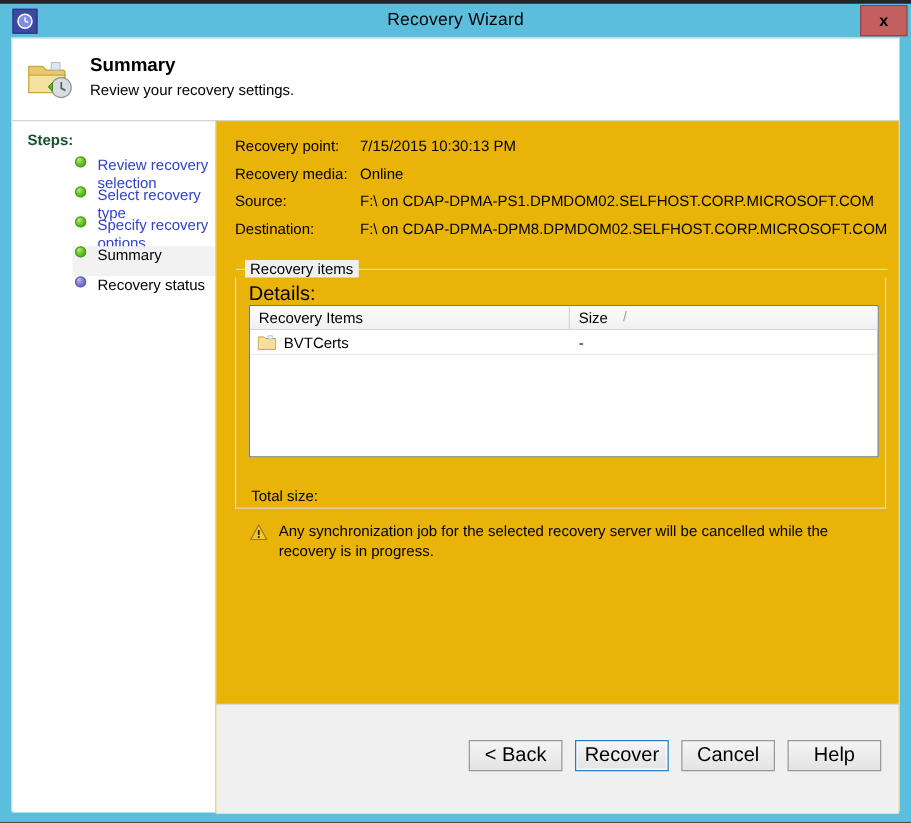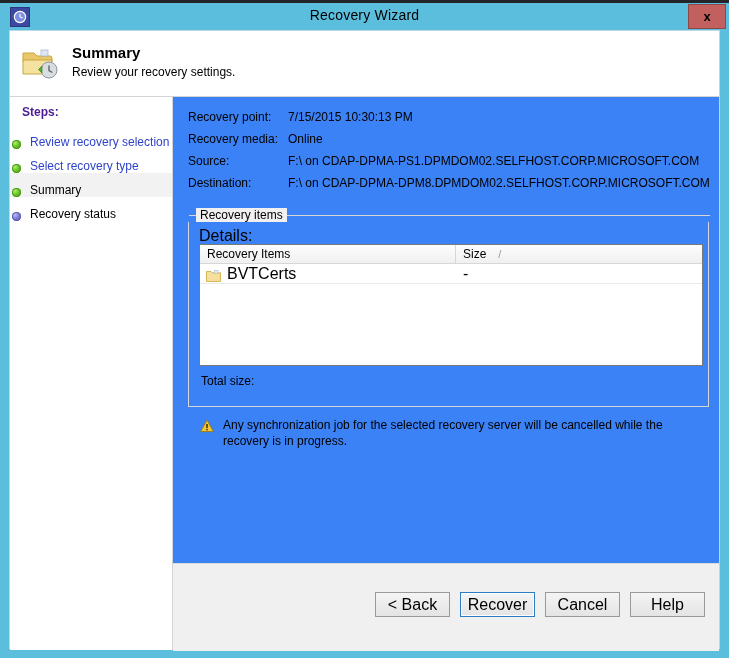--- a/index.html
+++ b/index.html
@@ -140,35 +140,36 @@
     background: #ffffff;
     border-right: 1px solid #d4d4d4;
     border-top: 1px solid #d4d4d4;
   }
   .steps-label {
     position: absolute;
     left: 12px;
     top: 8px;
     font-size: 12px;
     font-weight: bold;
-    color: #4c1d95;
+    color: #14532d;
   }
   .steps-list {
     position: absolute;
     left: 0;
     top: 28px;
     width: 162px;
   }
   .step {
     position: relative;
     height: 24px;
     display: flex;
-    align-items: flex-end;
+    align-items: flex-start;
     padding-left: 2px;
     cursor: pointer;
+    margin-left: 48px;
   }
   .step.current {
     background: #f2f2f2;
   }
   .step-bullet {
     width: 9px;
     height: 9px;
     border-radius: 50%;
     flex: 0 0 auto;
     margin-right: 9px;
@@ -190,21 +191,21 @@
     color: #000;
   }
 
   
   .content {
     position: absolute;
     left: 163px;
     top: 65px;
     width: 546px;
     height: 554px;
-    background: #3b82f6;
+    background: #eab308;
     border-top: 1px solid #d4d4d4;
   }
 
   
   .fields {
     position: absolute;
     left: 15px;
     top: 9px;
     width: 520px;
   }
@@ -295,21 +296,21 @@
     color: #9a9a9a;
   }
   .lv-row {
     display: flex;
     height: 20px;
     align-items: center;
     border-bottom: 1px solid #eaeaea;
     cursor: default;
   }
   .lv-td {
-    font-size: 16px;
+    font-size: 12px;
     color: #000;
     display: flex;
     align-items: center;
   }
   .lv-td.col-name {
     width: 256px;
     flex: 0 0 256px;
     padding-left: 6px;
   }
   .lv-td.col-size {
@@ -319,21 +320,21 @@
   .folder-ico {
     width: 15px;
     height: 12px;
     margin-right: 6px;
     flex: 0 0 auto;
   }
 
   .total-size {
     position: absolute;
     left: 12px;
-    top: 152px;
+    top: 168px;
     font-size: 12px;
     color: #000;
   }
 
   
   .warning {
     position: absolute;
     left: 27px;
     top: 320px;
     width: 521px;
@@ -441,20 +442,24 @@
           <div class="step">
             <span class="step-bullet done"></span>
             <span class="step-label">Review recovery selection</span>
           </div>
 
           <div class="step">
             <span class="step-bullet done"></span>
             <span class="step-label">Select recovery type</span>
           </div>
 
+          <div class="step">
+            <span class="step-bullet done"></span>
+            <span class="step-label">Specify recovery options</span>
+          </div>
 
           <div class="step current">
             <span class="step-bullet done"></span>
             <span class="step-label">Summary</span>
           </div>
 
           <div class="step last">
             <span class="step-bullet pending"></span>
             <span class="step-label">Recovery status</span>
           </div>

